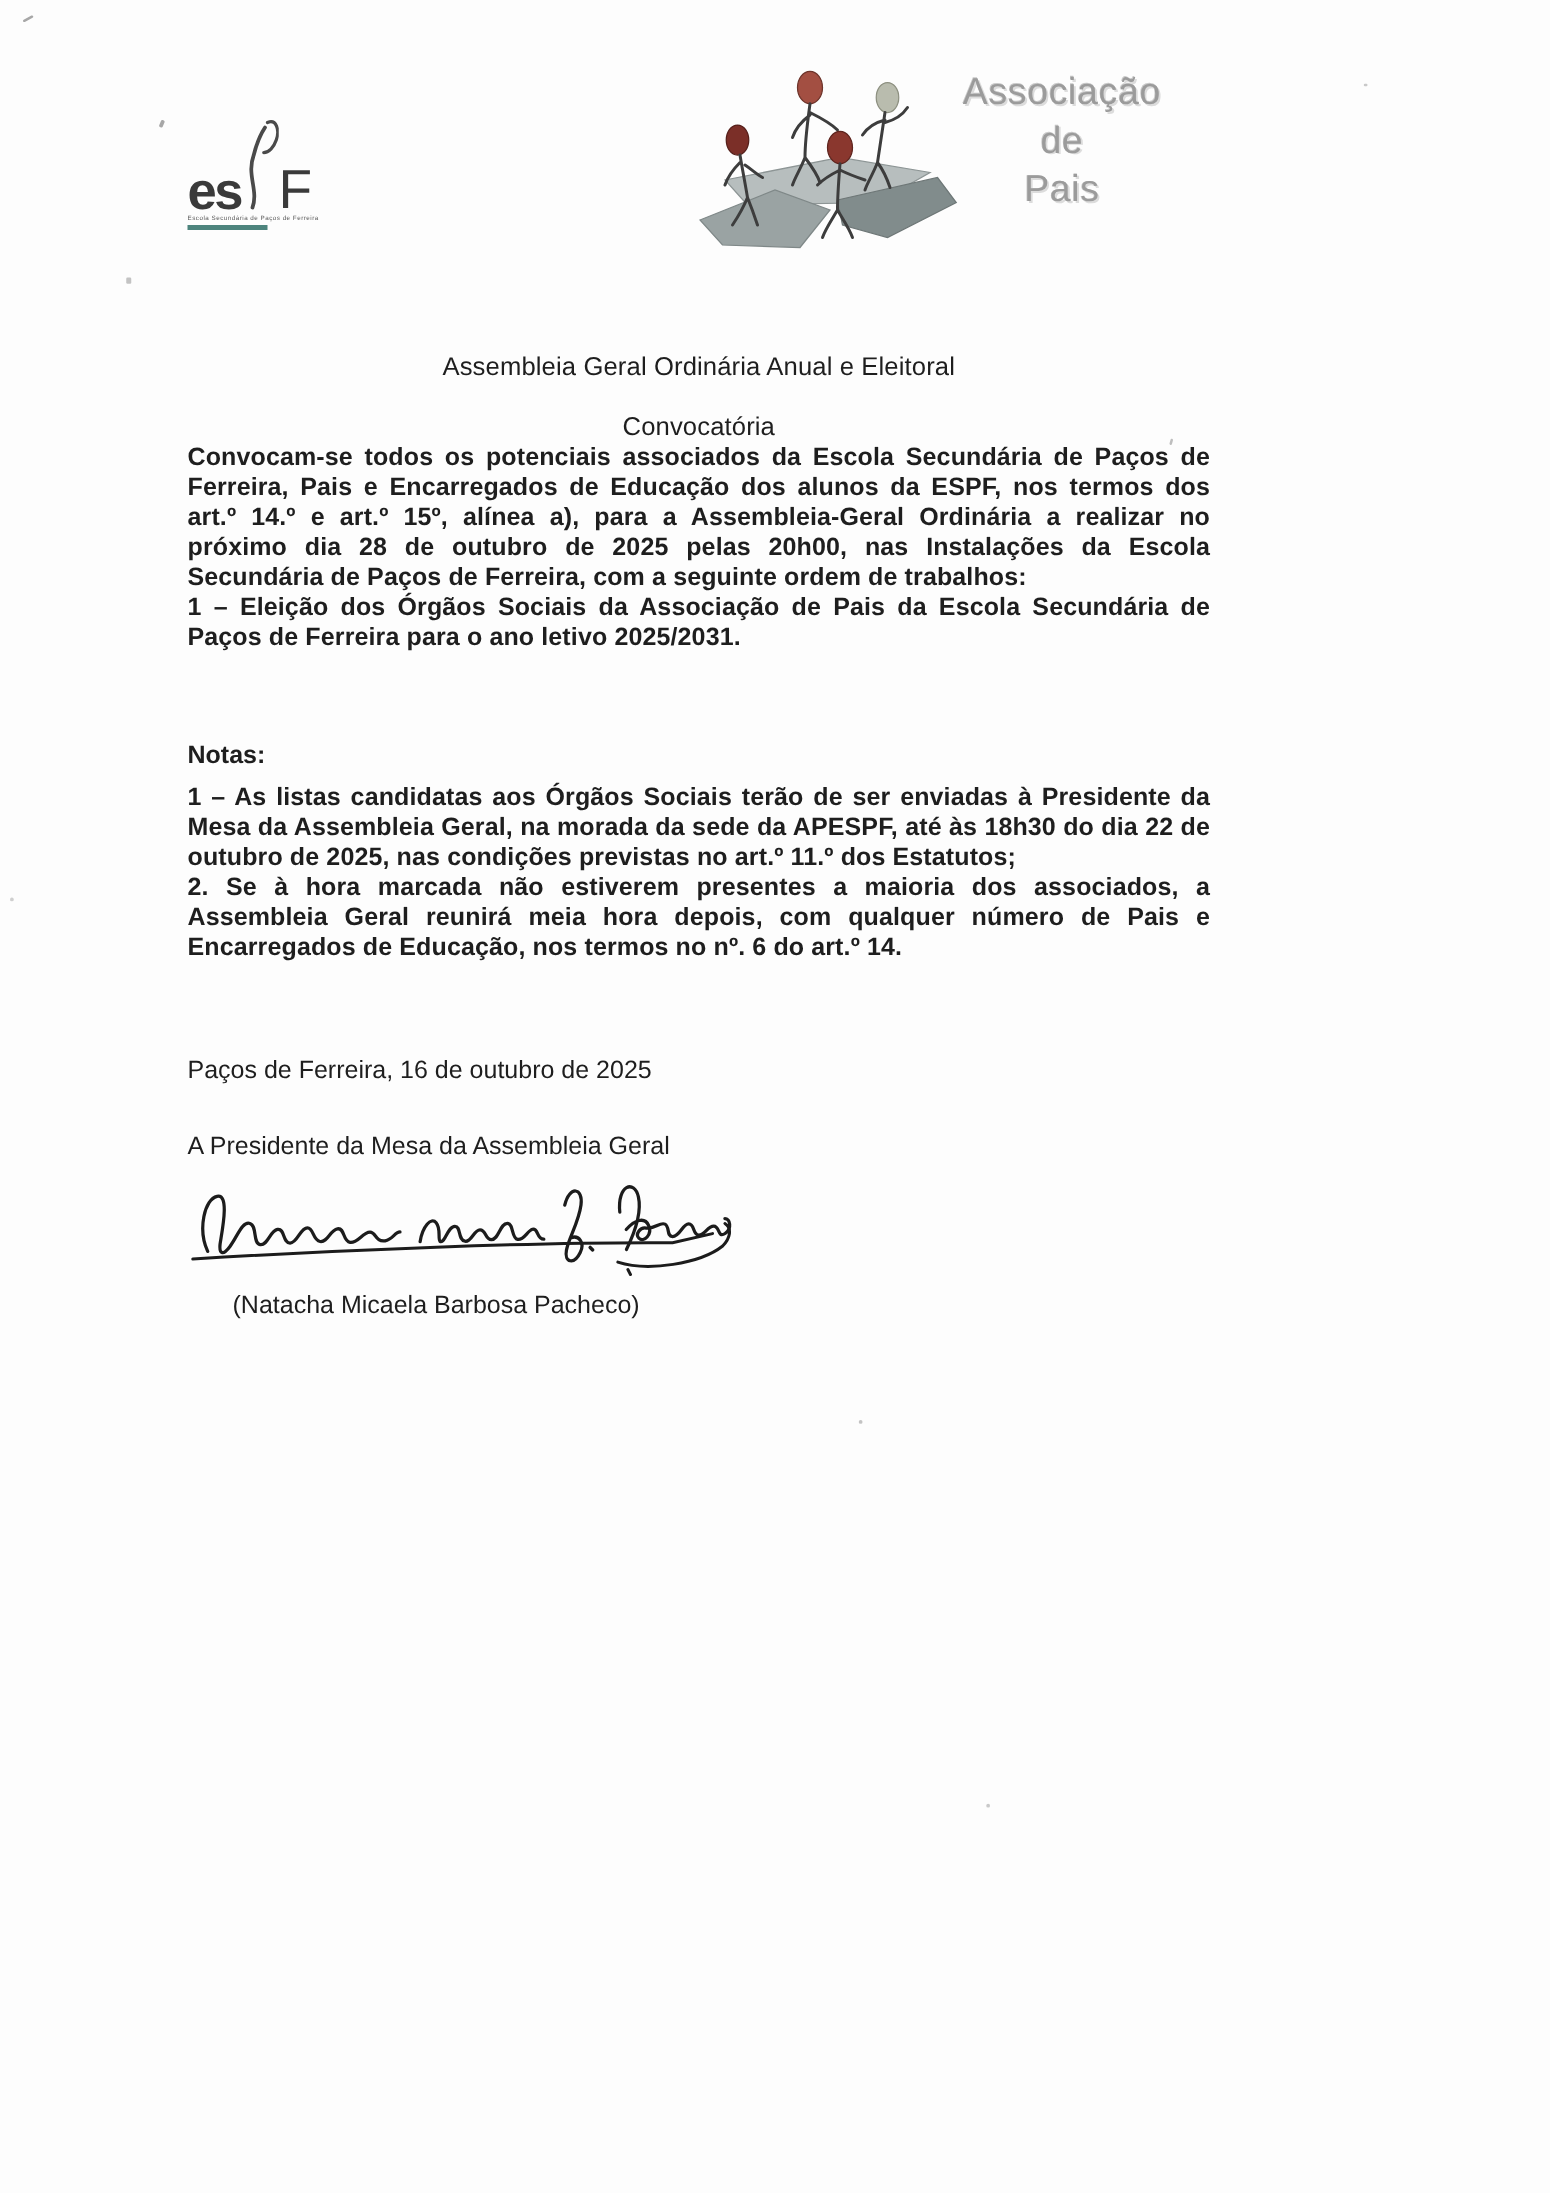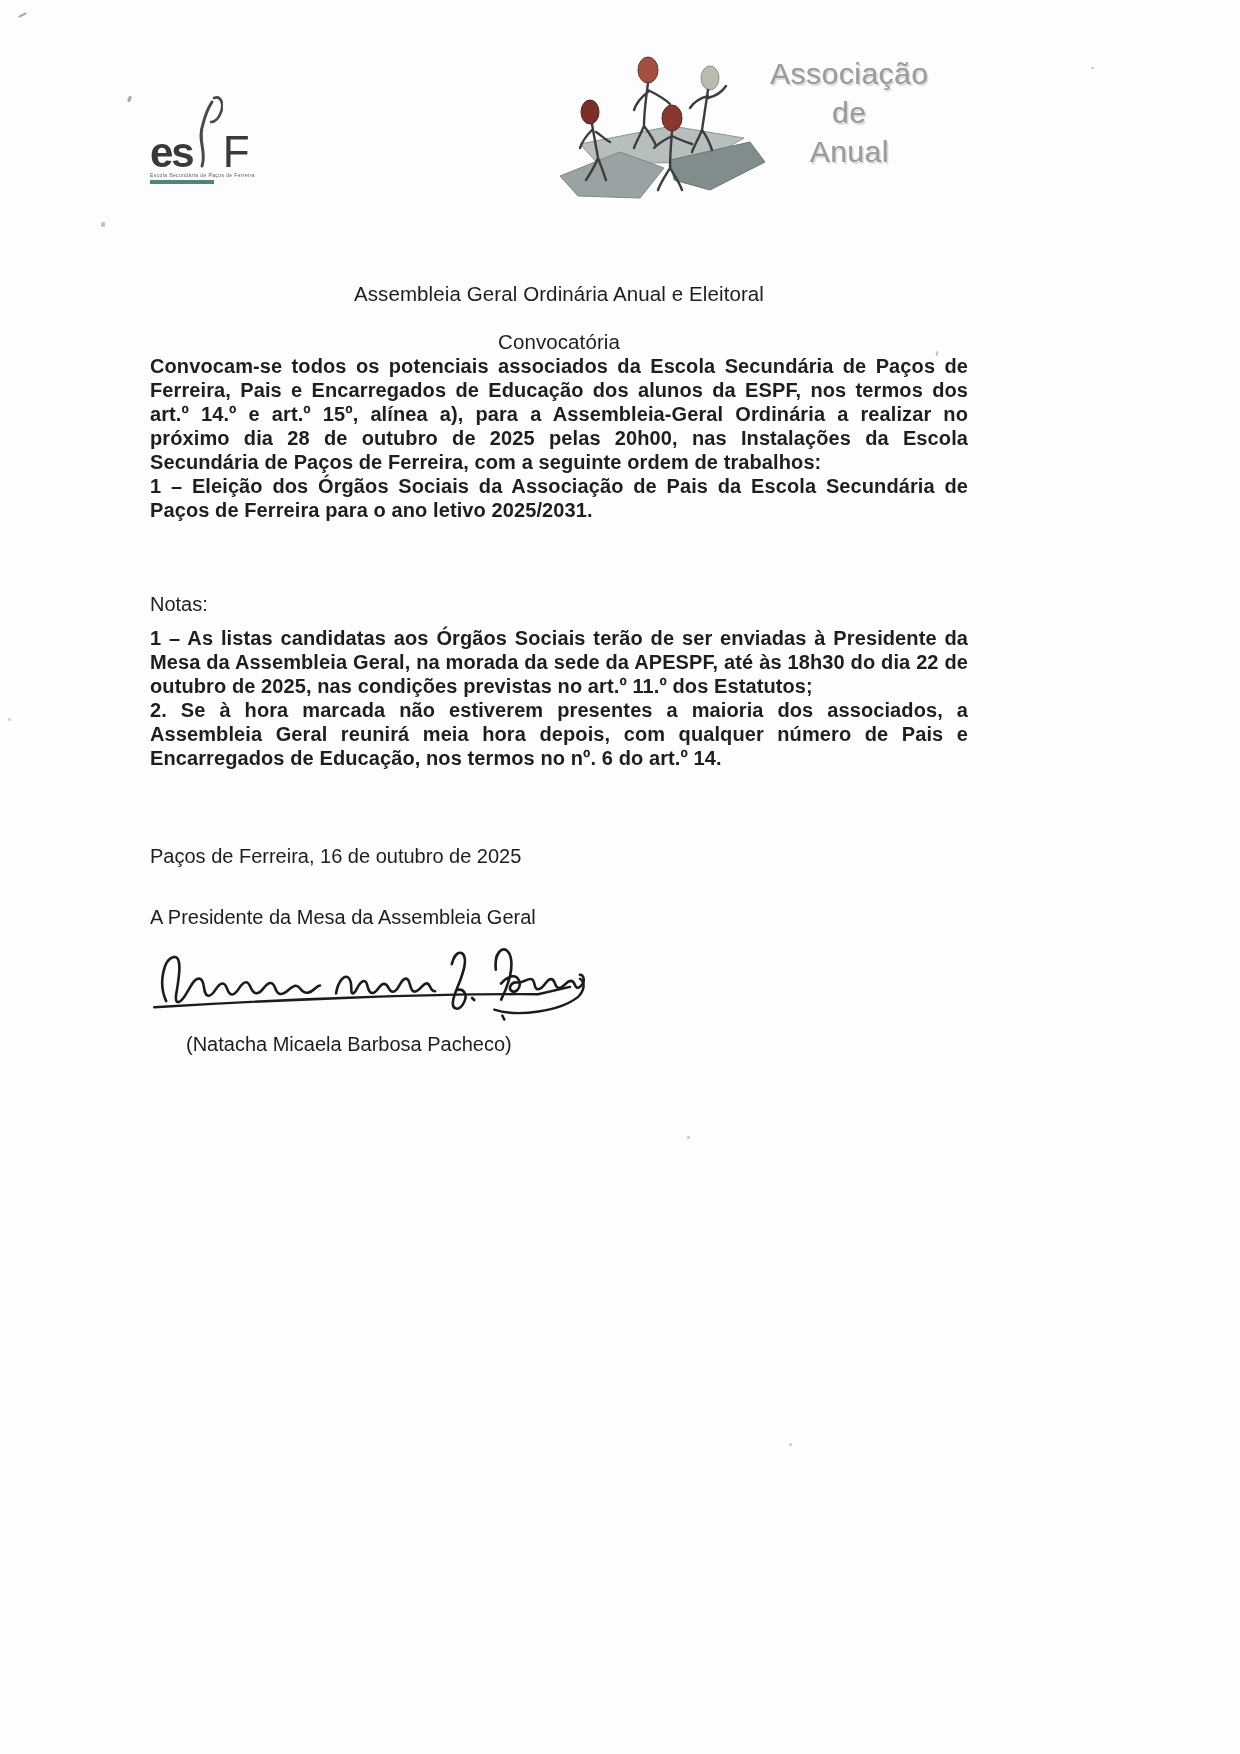--- a/index.html
+++ b/index.html
@@ -57,21 +57,21 @@
     letter-spacing:0.1px;
   }
   .subtitle { margin-top:24px; }
   p.body-par {
     margin:0; font-size:20px; line-height:24px;
     text-align:justify; letter-spacing:0.1px;font-weight:bold;
   }
   .par1 { margin-top:21px; }
   .agenda { margin-top:13px; }
   .notes-heading {
-    margin:0; margin-top:61px; font-size:20px; font-weight:400; line-height:42.5px;
+    margin:0; margin-top:61px; font-size:20px; font-weight:700; line-height:42.5px;
   }
   .note1 { margin-top:17px; }
   .note2 { margin-top:14px; }
   .place-date { margin:0; margin-top:65px; font-size:20px; line-height:42.5px; }
   .signoff   { margin:0; margin-top:19px; font-size:20px; line-height:42.5px; }
 
   .signature-wrap { margin-top:2px; width:440px; height:88px; transform:rotate(-0.6deg); }
   .signature-wrap svg { display:block; }
 
   .printed-name {
@@ -124,21 +124,21 @@
 
       <ellipse cx="158" cy="38" rx="9" ry="12" fill="#b9bcae" stroke="#8d9080" stroke-width="1"></ellipse>
       <path d="M156,50 C154,64 152,76 150,90 M156,56 C148,58 142,62 138,68 M156,58 C164,56 170,52 174,46 M150,90 C146,100 142,106 140,112 M150,90 C156,98 158,104 160,110" fill="none" stroke="#3d3d3d" stroke-width="2.4" stroke-linecap="round"></path>
 
       <ellipse cx="120" cy="78" rx="10" ry="13" fill="#8a372e" stroke="#5e251f" stroke-width="1"></ellipse>
       <path d="M120,91 C119,104 118,116 118,128 M120,96 C112,100 106,104 102,108 M120,96 C128,100 134,102 140,104 M118,128 C112,138 108,144 106,150 M118,128 C124,138 128,144 130,150" fill="none" stroke="#3d3d3d" stroke-width="2.4" stroke-linecap="round"></path>
     </svg>
     <div class="ap-text">
       <div>Associação</div>
       <div>de</div>
-      <div>Anual</div>
+      <div>Pais</div>
     </div>
   </div>
 
   <div class="content">
     <p class="title">Assembleia Geral Ordinária Anual e Eleitoral</p>
     <p class="subtitle">Convocatória</p>
 
     <p class="body-par par1"><span>Convocam-se todos os potenciais associados da Escola Secundária de Paços de Ferreira, Pais e Encarregados de Educação dos alunos da ESPF, nos termos dos art.º 14.º e art.º 15º, alínea a), para a Assembleia-Geral Ordinária a realizar no próximo dia </span><b>28 de outubro de 2025 pelas 20h00</b><span>, nas Instalações da Escola Secundária de Paços de Ferreira, com a seguinte ordem de trabalhos:</span></p>
 
     <p class="body-par agenda">1 – Eleição dos Órgãos Sociais da Associação de Pais da Escola Secundária de Paços de Ferreira para o ano letivo 2025/2031.</p>

